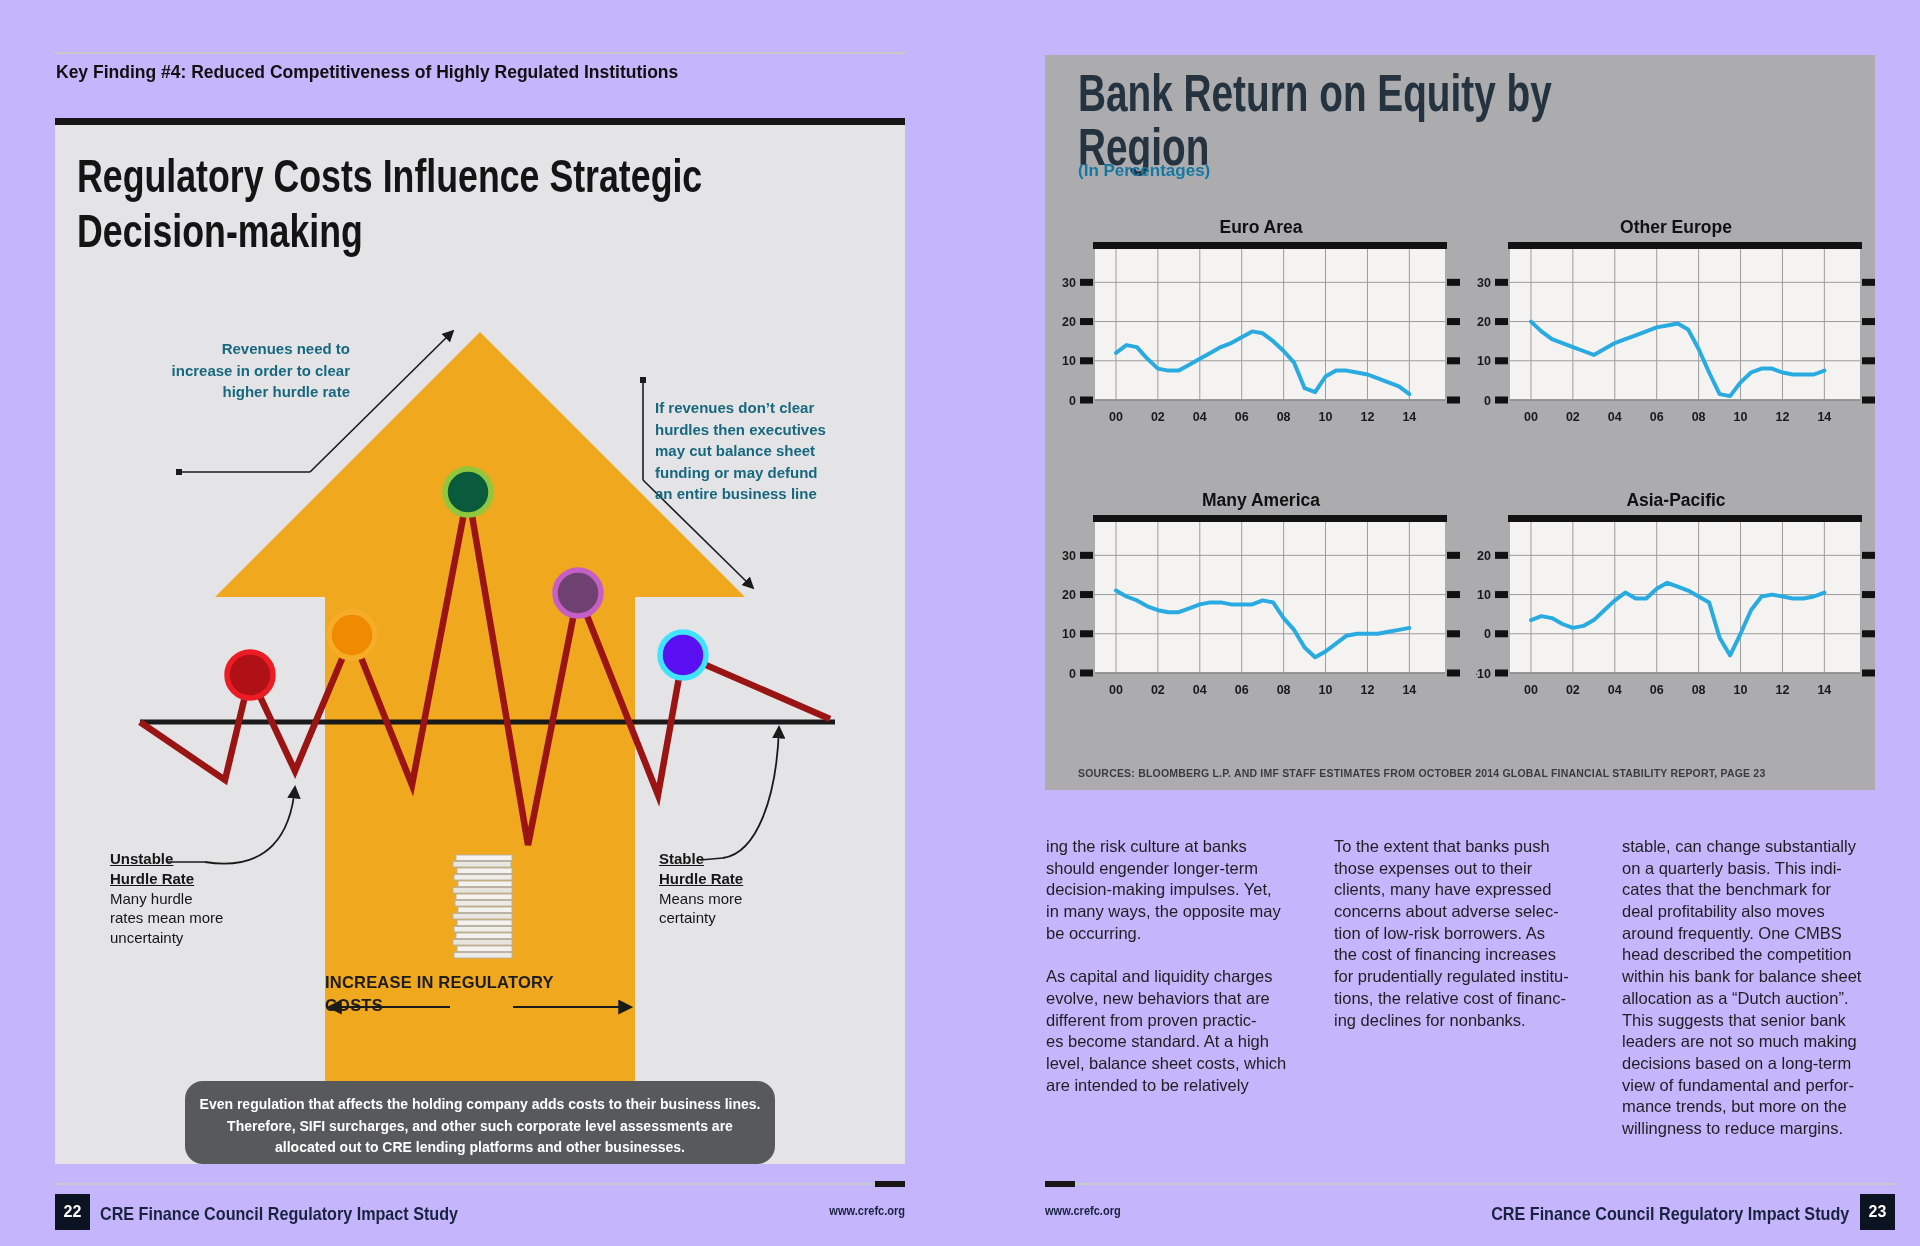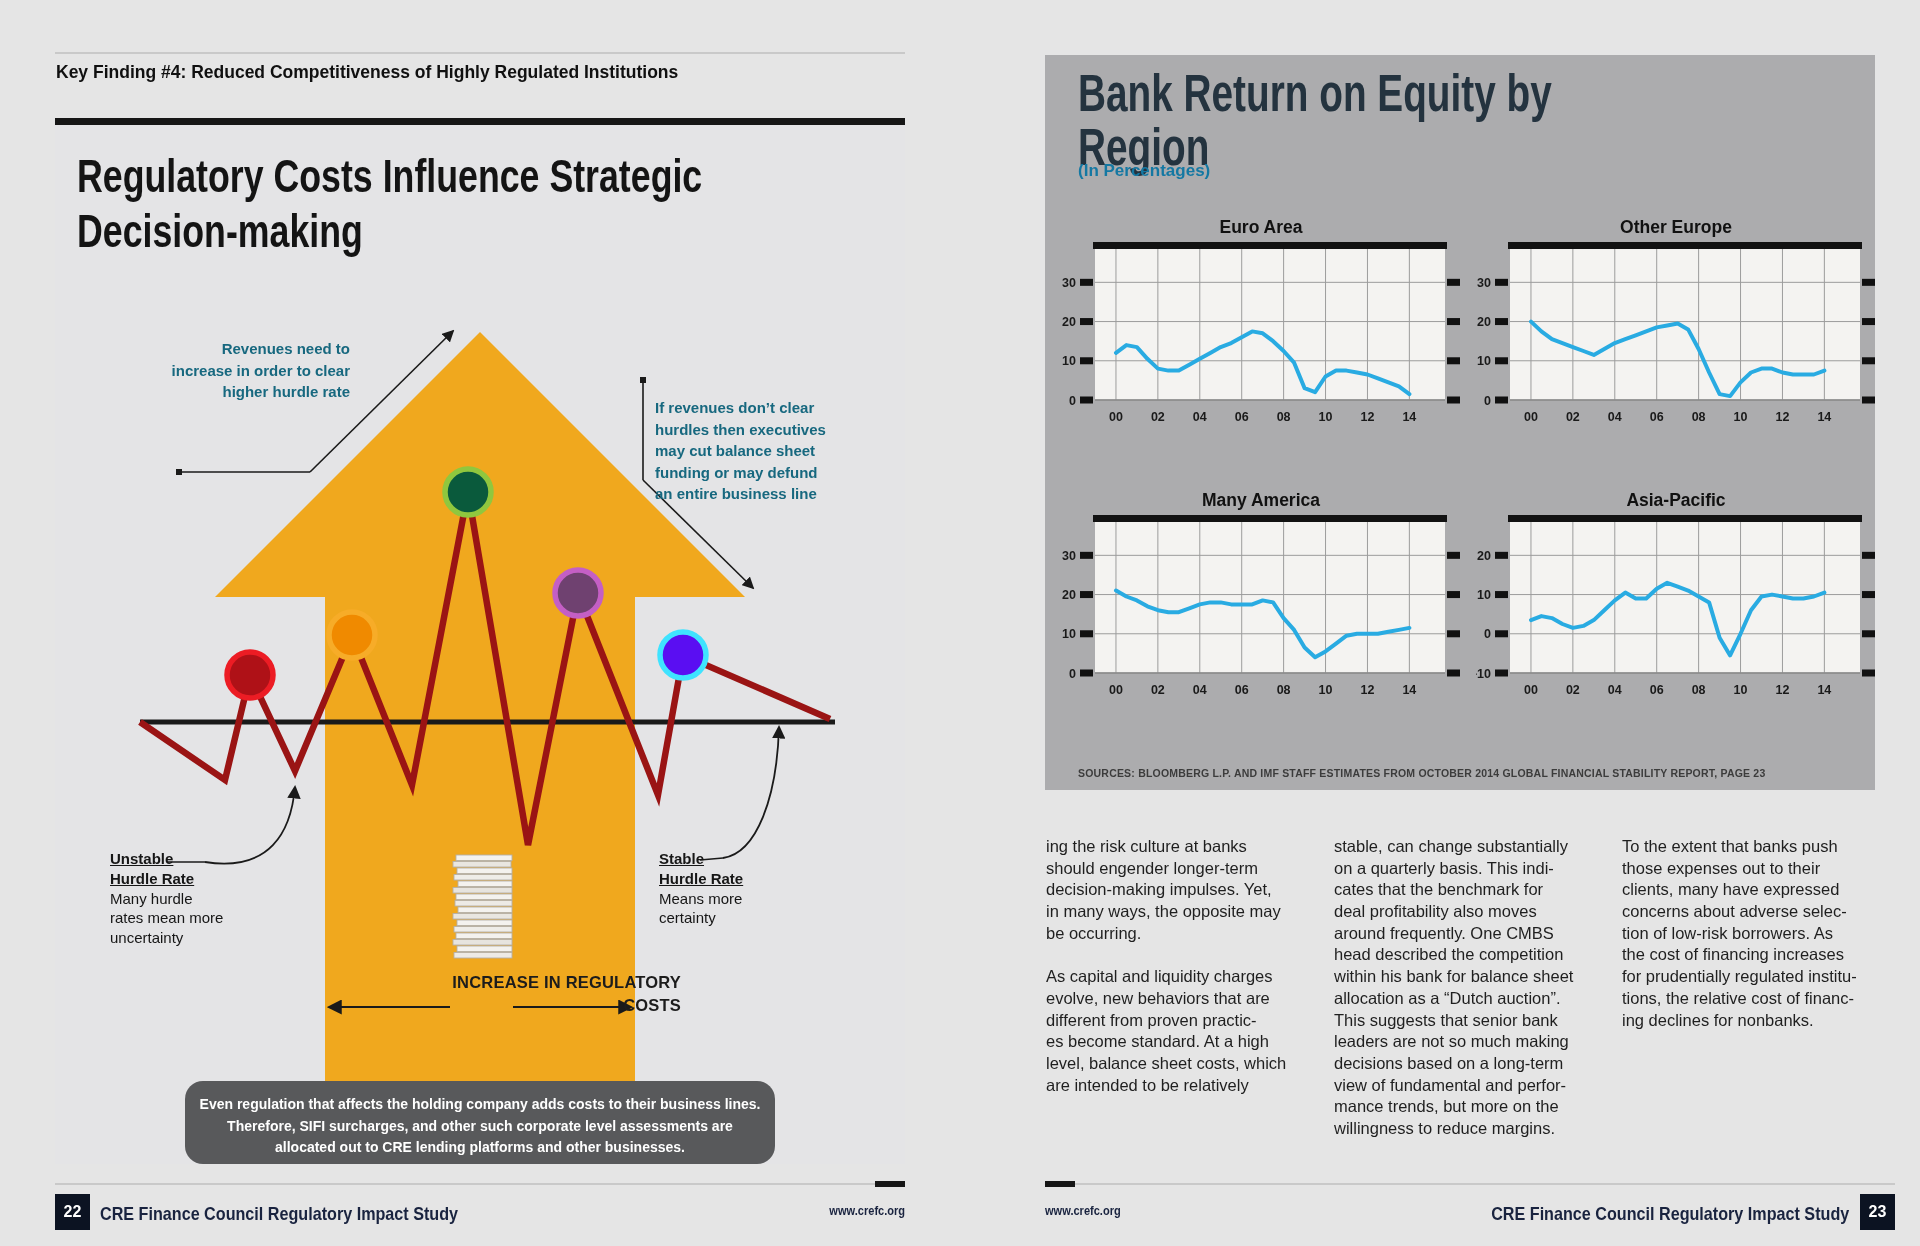--- a/index.html
+++ b/index.html
@@ -1,37 +1,37 @@
 <!DOCTYPE html>
 <html style="--teal: #17687f; --arrow-orange: #f0a81e; --zz: #9a1414; --panel-gray-left: #e4e4e6; --panel-gray-right: #acacae; --caption-gray: #58595b; --chart-blue: #29abe2; --footer-navy: #19233f;"><head>
 <meta charset="utf-8">
 <style>
   html,body{margin:0;padding:0;background:#ffffff;}
-  .canvas{position:relative;width:1920px;height:1246px;background:#e5e5e5;
+  .canvas{position:relative;width:1920px;height:1246px;background:#c4b5fd;
           font-family:"Liberation Sans",sans-serif;color:#1a1a1a;overflow:hidden;}
   .abs{position:absolute;}
   .pre{white-space:pre-line;}
   .cond{transform:scaleX(0.76);transform-origin:left top;display:inline-block;white-space:pre-line;}
   .cond-s{transform:scaleX(0.85);transform-origin:left center;display:inline-block;white-space:nowrap;}
   .cond-sr{transform:scaleX(0.85);transform-origin:right center;display:inline-block;white-space:nowrap;}
 
   
   .top-rule{left:55px;top:52px;width:850px;height:2px;background:#c9c9c9;}
   .key-heading{left:56px;top:62px;width:860px;font-size:17.5px;font-weight:bold;color:#101010;}
   .ig-panel{left:55px;top:118px;width:850px;height:1039px;background:#e4e4e6;border-top:7px solid #161616;}
   .ig-svg{position:absolute;left:0;top:0;width:850px;height:1032px;}
   .ig-title{left:22px;top:24px;font-size:47px;font-weight:bold;line-height:1.17;color:#141414;letter-spacing:0;}
   .note{font-size:15px;font-weight:bold;color:var(--teal);line-height:1.44;}
   .note-left{left:75px;top:213px;width:220px;text-align:right;}
   .note-right{left:600px;top:272px;width:190px;text-align:left;}
   .hurdle-note{width:140px;font-size:15px;line-height:1.32;color:#161616;}
   .hurdle-note .t{font-weight:bold;text-decoration:underline;}
   .unstable-note{left:55px;top:724px;}
   .stable-note{left:604px;top:724px;}
-  .increase-label{left:270px;top:846px;width:356px;text-align:right;
+  .increase-label{left:270px;top:846px;width:356px;text-align:left;
                   font-size:16.5px;font-weight:bold;color:#1c1c1c;line-height:1.42;letter-spacing:.2px;}
   .caption-box{left:130px;top:956px;width:590px;height:83px;background:#58595b;color:#ffffff;
                font-size:14px;font-weight:bold;text-align:center;line-height:1.55;box-sizing:border-box;padding-top:13px;border-radius:18px;}
 
   
   .footer{width:850px;height:60px;}
   .footer .rule{position:absolute;left:0;top:0;width:100%;height:2px;background:#c9c9c9;}
   .footer .black-seg{position:absolute;top:-2px;width:30px;height:6px;background:#161616;}
   .footer .badge{position:absolute;top:11px;width:35px;height:36px;background:#0c1322;color:#fff;
                  font-size:16px;font-weight:bold;text-align:center;line-height:36px;}
@@ -328,43 +328,43 @@
 decision-making impulses. Yet,
 in many ways, the opposite may
 be occurring.
 
 As capital and liquidity charges
 evolve, new behaviors that are
 different from proven practic-
 es become standard. At a high
 level, balance sheet costs, which
 are intended to be relatively</div>
+    <div class="col pre">To the extent that banks push
+those expenses out to their
+clients, many have expressed
+concerns about adverse selec-
+tion of low-risk borrowers. As
+the cost of financing increases
+for prudentially regulated institu-
+tions, the relative cost of financ-
+ing declines for nonbanks.</div>
     <div class="col pre">stable, can change substantially
 on a quarterly basis. This indi-
 cates that the benchmark for
 deal profitability also moves
 around frequently. One CMBS
 head described the competition
 within his bank for balance sheet
 allocation as a “Dutch auction”.
 This suggests that senior bank
 leaders are not so much making
 decisions based on a long-term
 view of fundamental and perfor-
 mance trends, but more on the
 willingness to reduce margins.</div>
-    <div class="col pre">To the extent that banks push
-those expenses out to their
-clients, many have expressed
-concerns about adverse selec-
-tion of low-risk borrowers. As
-the cost of financing increases
-for prudentially regulated institu-
-tions, the relative cost of financ-
-ing declines for nonbanks.</div>
   </div>
 
   <div class="abs footer footer-right">
     <div class="rule"></div>
     <div class="black-seg" style="left:0;"></div>
     <div class="fsite" style="left:0;"><span class="cond-s">www.crefc.org</span></div>
     <div class="ftitle" style="right:46px;"><span class="cond-sr">CRE Finance Council Regulatory Impact Study</span></div>
     <div class="badge" style="right:0;">23</div>
   </div>
 

